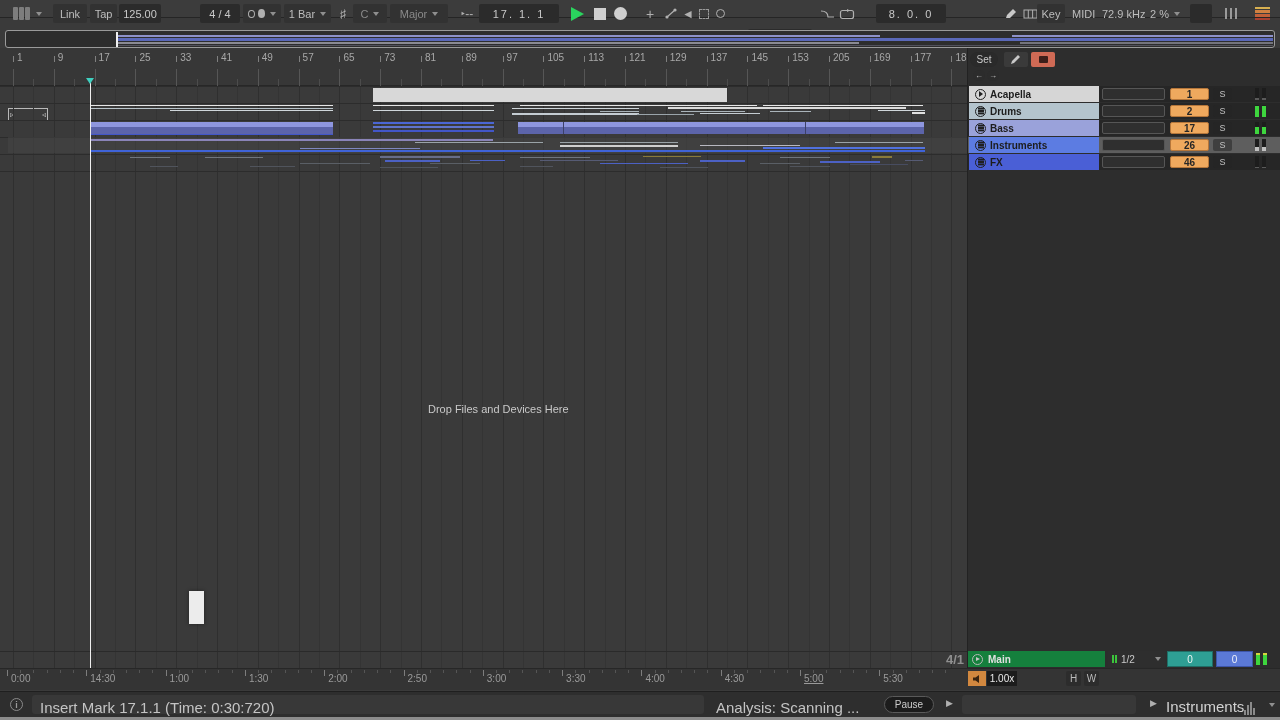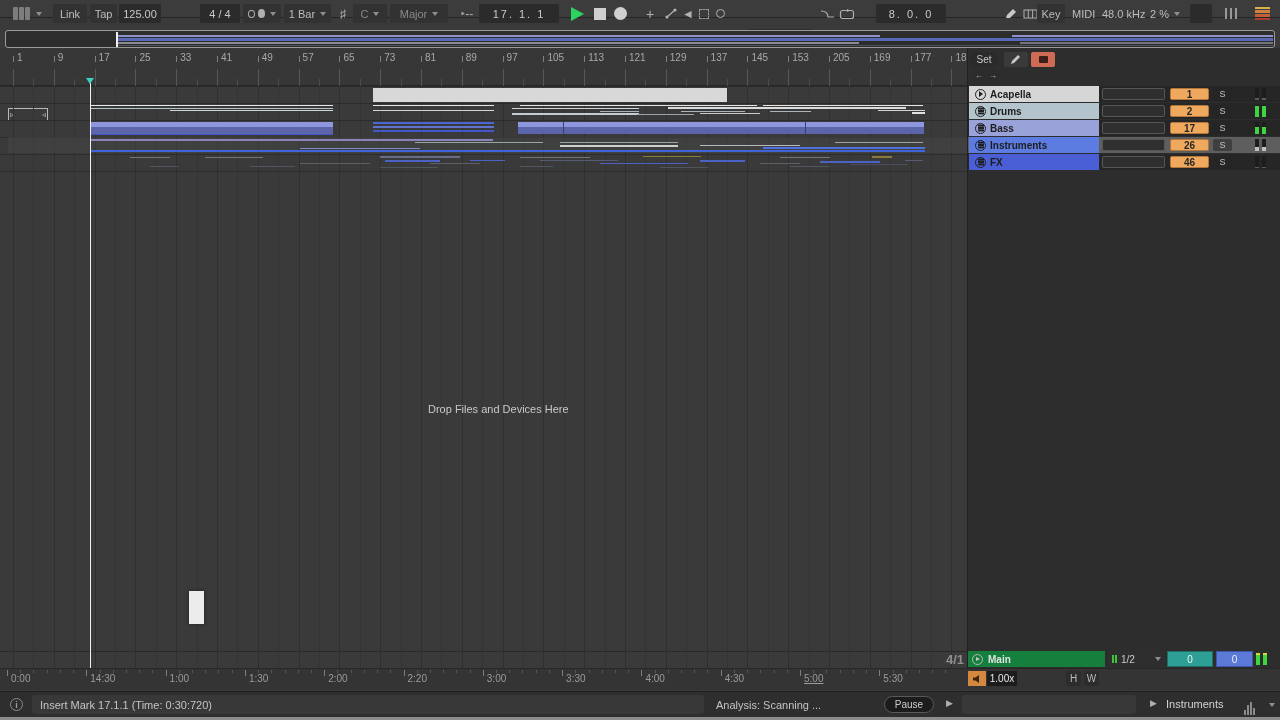--- a/index.html
+++ b/index.html
@@ -59,21 +59,21 @@
   
   #main-lane-top{position:absolute;left:0;top:651px;width:967px;height:1px;background:#2a2a2a;}
   #time-ruler{position:absolute;left:0;top:668px;width:1280px;height:22px;background:#343434;border-top:1px solid #272727;}
   .time-lab{position:absolute;top:4px;font-size:10px;color:#9a9a9a;}
   .mcell{position:absolute;height:16px;display:flex;align-items:center;font-size:10px;}
 
   
   #status-bar{position:absolute;left:0;top:691px;width:1280px;height:26px;background:#2e2e2e;border-top:1px solid #1f1f1f;}
   #bottom-strip{position:absolute;left:0;top:717px;width:1280px;height:3px;background:#8c8c8c;}
   .sb-box{position:absolute;top:3px;height:19px;background:#383838;border-radius:3px;}
-  .sb-text{position:absolute;font-size:11px;color:#c4c4c4;white-space:nowrap;}
+  .sb-text{position:absolute;font-size:15px;color:#c4c4c4;white-space:nowrap;}
   .hist i{display:inline-block;width:2px;background:#8a8a8a;margin-right:1px;vertical-align:bottom;}
 </style>
 </head>
 <body>
 
 <div id="stage">
 
   <div id="toolbar">
     <div class="tb plain vbars" style="left:8px;">
         <i></i>
@@ -161,21 +161,21 @@
     </div>
     <div class="tb plain" style="left:1018px;">
       <svg width="15" height="12">
           <rect x="1" y="2" width="13" height="8" stroke="#b0b0b0" fill="none"></rect>
           <line x1="5.3" y1="2" x2="5.3" y2="10" stroke="#b0b0b0"></line>
           <line x1="9.6" y1="2" x2="9.6" y2="10" stroke="#b0b0b0"></line>
         </svg>
     </div>
     <div class="tb" style="left:1037px;width:28px;">Key</div>
     <div class="tb plain" style="left:1067px;">MIDI</div>
-    <div class="tb plain" style="left:1097px;">48.0 kHz</div>
+    <div class="tb plain" style="left:1097px;">72.9 kHz</div>
     <div class="tb plain" style="left:1145px;">
         <span>2 %</span>
         <span class="caret"></span>
       </div>
     <div class="tb val" style="left:1190px;width:22px;"></div>
     <div class="tb plain" style="left:1218px;">
       <span style="display:inline-block;width:2px;height:11px;background:#9a9a9a;margin:0 1.5px;"></span>
         <span style="display:inline-block;width:2px;height:11px;background:#9a9a9a;margin:0 1.5px;"></span>
         <span style="display:inline-block;width:2px;height:11px;background:#9a9a9a;margin:0 1.5px;"></span>
     </div>
@@ -585,21 +585,21 @@
       <div style="position: absolute; left: 297.767px; top: 1px; width: 1px; height: 3px; background: rgb(85, 85, 85);"></div>
       <div style="position: absolute; left: 310.983px; top: 1px; width: 1px; height: 3px; background: rgb(85, 85, 85);"></div>
       <div style="position: absolute; left: 324.2px; top: 1px; width: 1px; height: 6px; background: rgb(125, 125, 125);"></div>
       <div class="time-lab" style="position: absolute; left: 328.2px; top: 4px;">2:00</div>
       <div style="position: absolute; left: 337.417px; top: 1px; width: 1px; height: 3px; background: rgb(85, 85, 85);"></div>
       <div style="position: absolute; left: 350.633px; top: 1px; width: 1px; height: 3px; background: rgb(85, 85, 85);"></div>
       <div style="position: absolute; left: 363.85px; top: 1px; width: 1px; height: 3px; background: rgb(85, 85, 85);"></div>
       <div style="position: absolute; left: 377.067px; top: 1px; width: 1px; height: 3px; background: rgb(85, 85, 85);"></div>
       <div style="position: absolute; left: 390.283px; top: 1px; width: 1px; height: 3px; background: rgb(85, 85, 85);"></div>
       <div style="position: absolute; left: 403.5px; top: 1px; width: 1px; height: 6px; background: rgb(125, 125, 125);"></div>
-      <div class="time-lab" style="position: absolute; left: 407.5px; top: 4px;">2:20</div>
+      <div class="time-lab" style="position: absolute; left: 407.5px; top: 4px;">2:50</div>
       <div style="position: absolute; left: 416.717px; top: 1px; width: 1px; height: 3px; background: rgb(85, 85, 85);"></div>
       <div style="position: absolute; left: 429.933px; top: 1px; width: 1px; height: 3px; background: rgb(85, 85, 85);"></div>
       <div style="position: absolute; left: 443.15px; top: 1px; width: 1px; height: 3px; background: rgb(85, 85, 85);"></div>
       <div style="position: absolute; left: 456.367px; top: 1px; width: 1px; height: 3px; background: rgb(85, 85, 85);"></div>
       <div style="position: absolute; left: 469.583px; top: 1px; width: 1px; height: 3px; background: rgb(85, 85, 85);"></div>
       <div style="position: absolute; left: 482.8px; top: 1px; width: 1px; height: 6px; background: rgb(125, 125, 125);"></div>
       <div class="time-lab" style="position: absolute; left: 486.8px; top: 4px;">3:00</div>
       <div style="position: absolute; left: 496.017px; top: 1px; width: 1px; height: 3px; background: rgb(85, 85, 85);"></div>
       <div style="position: absolute; left: 509.233px; top: 1px; width: 1px; height: 3px; background: rgb(85, 85, 85);"></div>
       <div style="position: absolute; left: 522.45px; top: 1px; width: 1px; height: 3px; background: rgb(85, 85, 85);"></div>

